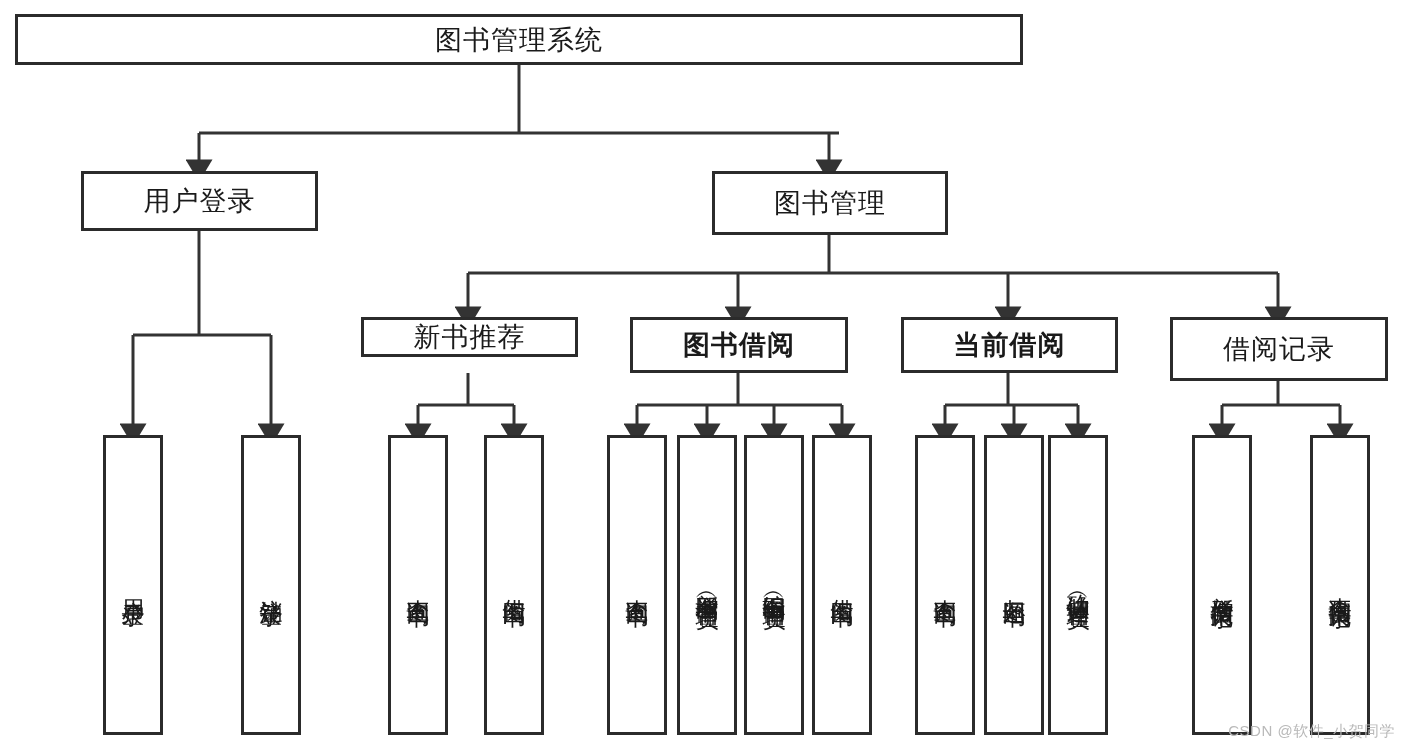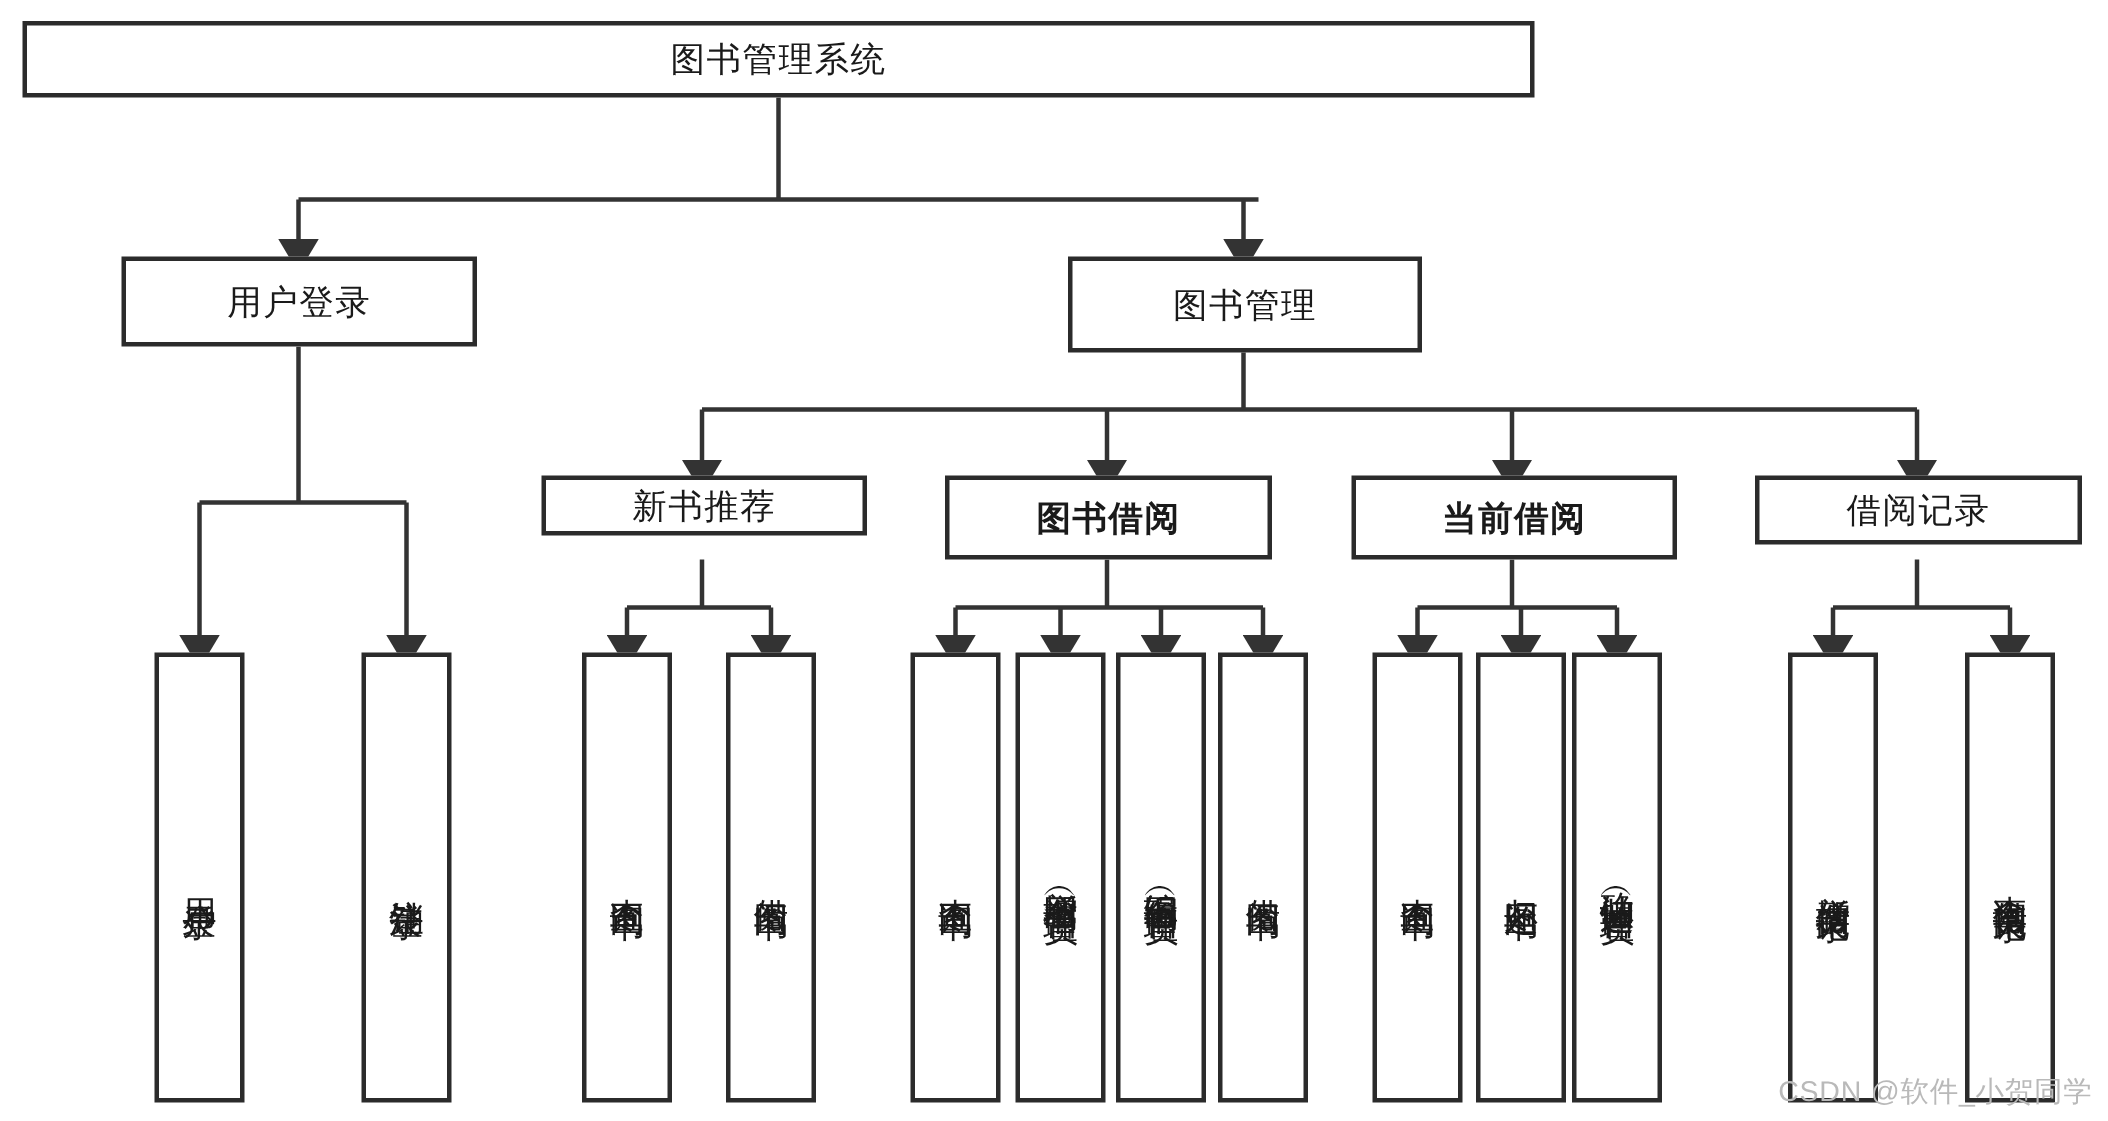--- a/index.html
+++ b/index.html
@@ -21,21 +21,21 @@
     position: absolute;
     box-sizing: border-box;
     border: 3px solid #2b2b2b;
     background: #ffffff;
     display: flex;
     align-items: center;
     justify-content: center;
     color: #1a1a1a;
   }
   .node.h {
-    font-size: 23px;
+    font-size: 27px;
     letter-spacing: 1px;
   }
   .node.v {
     writing-mode: vertical-rl;
     text-orientation: upright;
     font-size: 23px;
     letter-spacing: 2px;
     line-height: 1;
     padding: 4px 0;
     white-space: nowrap;
@@ -49,21 +49,21 @@
     left: 0;
     top: 0;
     width: 1405px;
     height: 747px;
     pointer-events: none;
   }
   .watermark {
     position: absolute;
     right: 10px;
     bottom: 6px;
-    font-size: 19px;
+    font-size: 15px;
     color: #b9b9b9;
     letter-spacing: 0.5px;
     white-space: nowrap;
   }
 </style>
 </head>
 <body>
 
 <div id="canvas">
 
@@ -130,21 +130,21 @@
 
   <div class="node h" style="left:361px; top:317px; width:217px; height:40px;">
     <span>新书推荐</span>
   </div>
   <div class="node h" style="left:630px; top:317px; width:218px; height:56px;font-weight:bold;">
     <span>图书借阅</span>
   </div>
   <div class="node h" style="left:901px; top:317px; width:217px; height:56px;font-weight:bold;">
     <span>当前借阅</span>
   </div>
-  <div class="node h" style="left:1170px; top:317px; width:218px; height:46px;">
+  <div class="node h" style="left:1170px; top:317px; width:218px; height:64px;">
     <span>借阅记录</span>
   </div>
 
   <div class="node v" style="left:103px; top:435px; width:60px; height:300px;">
     <span>用户登录</span>
   </div>
   <div class="node v" style="left:241px; top:435px; width:60px; height:300px;">
     <span>注销登录</span>
   </div>
 

